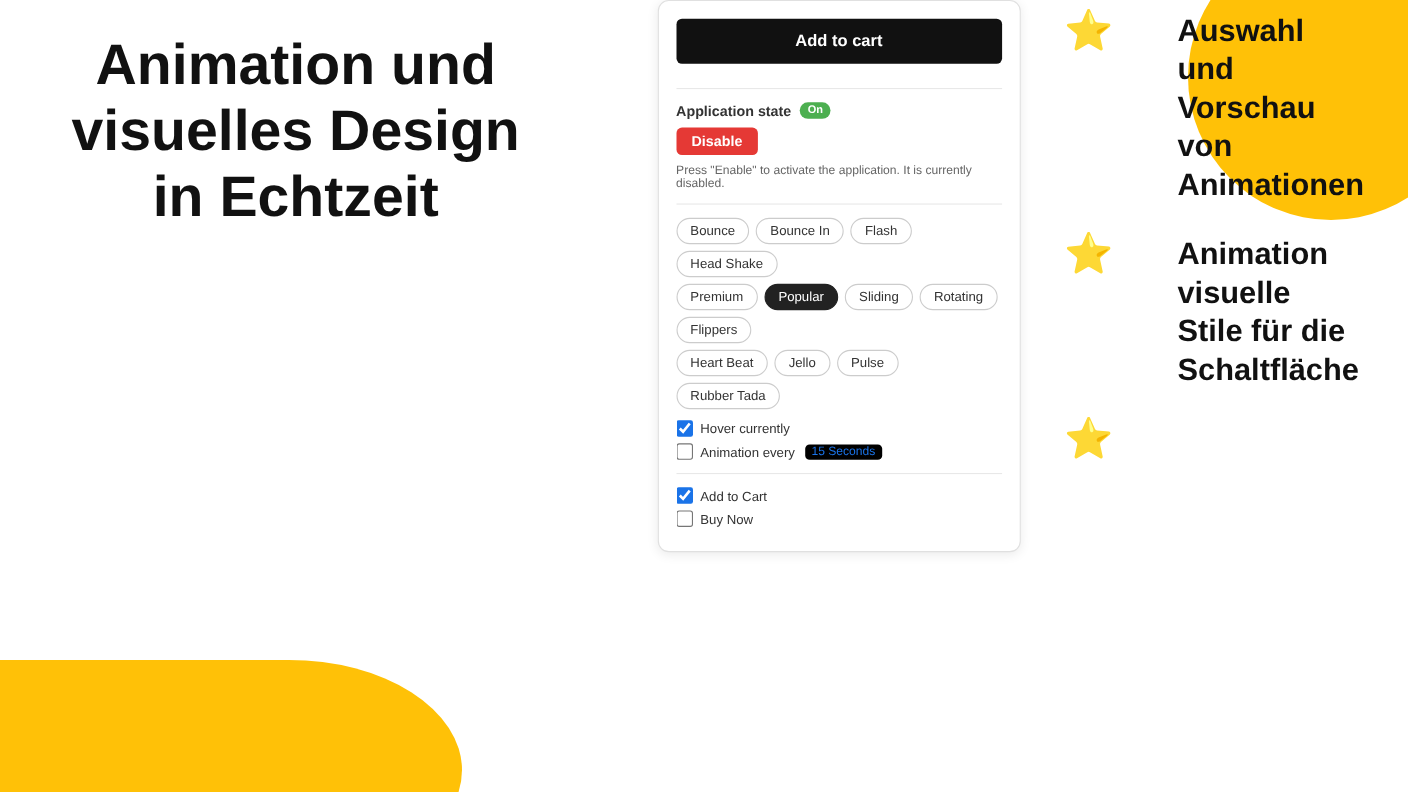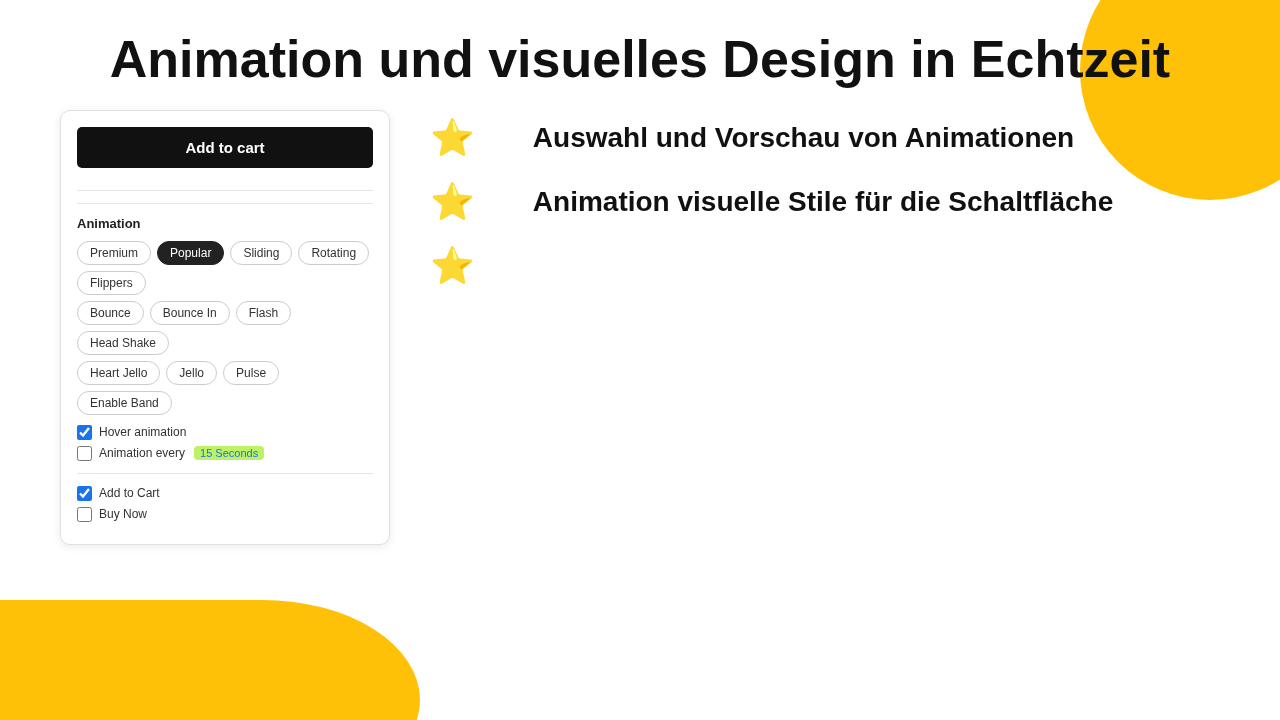--- a/index.html
+++ b/index.html
@@ -33,21 +33,21 @@
       border-radius: 0 60% 60% 0 / 0 80% 80% 0;
       z-index: 0;
     }
 
     .page-content {
       position: relative;
       z-index: 1;
       width: 100%;
       height: 100%;
       display: flex;
-      flex-direction: column;
+      flex-direction: row;
     }
 
     
     .page-title {
       text-align: center;
       font-size: 52px;
       font-weight: 800;
       color: #111;
       padding: 30px 40px 20px;
       line-height: 1.15;
@@ -175,21 +175,21 @@
       font-size: 12px;
       color: #333;
     }
     .checkbox-row input[type="checkbox"] {
       width: 15px;
       height: 15px;
       accent-color: #1a73e8;
       cursor: pointer;
     }
     .seconds-badge {
-      background: #bef264;
+      background: #000000;
       color: #1a73e8;
       font-size: 11px;
       padding: 1px 6px;
       border-radius: 4px;
       margin-left: 2px;
     }
 
     .animation-for-section {
       margin-top: 10px;
     }
@@ -237,53 +237,60 @@
   <div class="main-layout">
 
     <div class="ui-card">
 
       <div>
         <button class="add-to-cart-btn">Add to cart</button>
       </div>
 
       <hr class="divider">
 
+      <div>
+        <div class="app-state-row">
+          <span class="app-state-label">Application state</span>
+          <span class="badge-on">On</span>
+        </div>
+        <button class="disable-btn">Disable</button>
+        <p class="hint-text">Press "Enable" to activate the application. It is currently disabled.</p>
+      </div>
 
       <hr class="divider">
 
       <div>
-        <div class="animation-title">Animation</div>
+
+        <div class="tag-row">
+          <span class="tag">Bounce</span>
+          <span class="tag">Bounce In</span>
+          <span class="tag">Flash</span>
+          <span class="tag">Head Shake</span>
+        </div>
 
         <div class="tag-row">
           <span class="tag">Premium</span>
           <span class="tag active">Popular</span>
           <span class="tag">Sliding</span>
           <span class="tag">Rotating</span>
           <span class="tag">Flippers</span>
         </div>
 
         <div class="tag-row">
-          <span class="tag">Bounce</span>
-          <span class="tag">Bounce In</span>
-          <span class="tag">Flash</span>
-          <span class="tag">Head Shake</span>
-        </div>
-
-        <div class="tag-row">
-          <span class="tag">Heart Jello</span>
+          <span class="tag">Heart Beat</span>
           <span class="tag">Jello</span>
           <span class="tag">Pulse</span>
-          <span class="tag">Enable Band</span>
+          <span class="tag">Rubber Tada</span>
         </div>
 
 
         <div style="margin-top:10px;">
           <div class="checkbox-row">
             <input type="checkbox" checked="" style="">
-            <span>Hover animation</span>
+            <span>Hover currently</span>
           </div>
           <div class="checkbox-row">
             <input type="checkbox" style="">
             <span>Animation every</span>
             <span class="seconds-badge">15 Seconds</span>
           </div>
         </div>
       </div>
 
       <hr class="divider">

